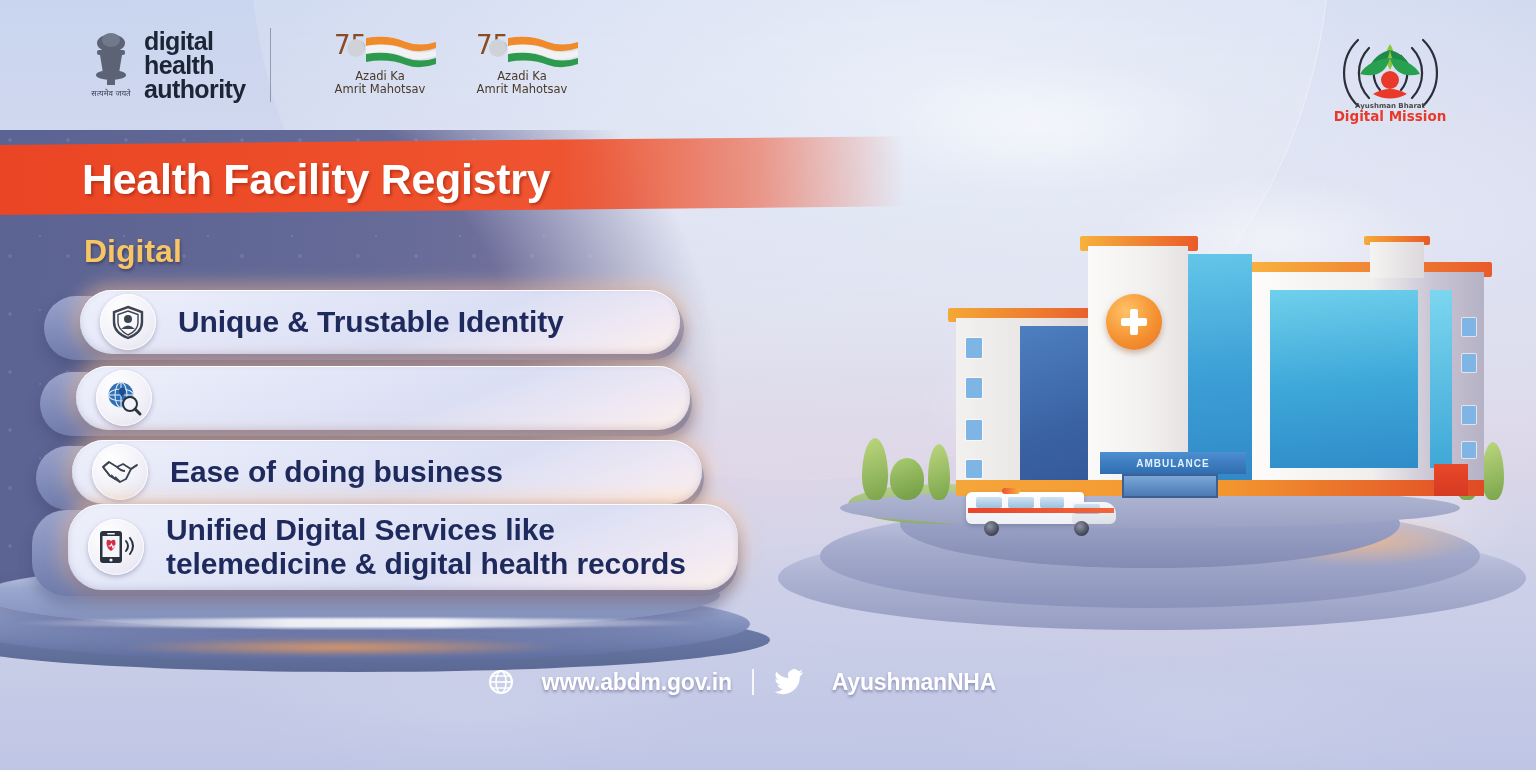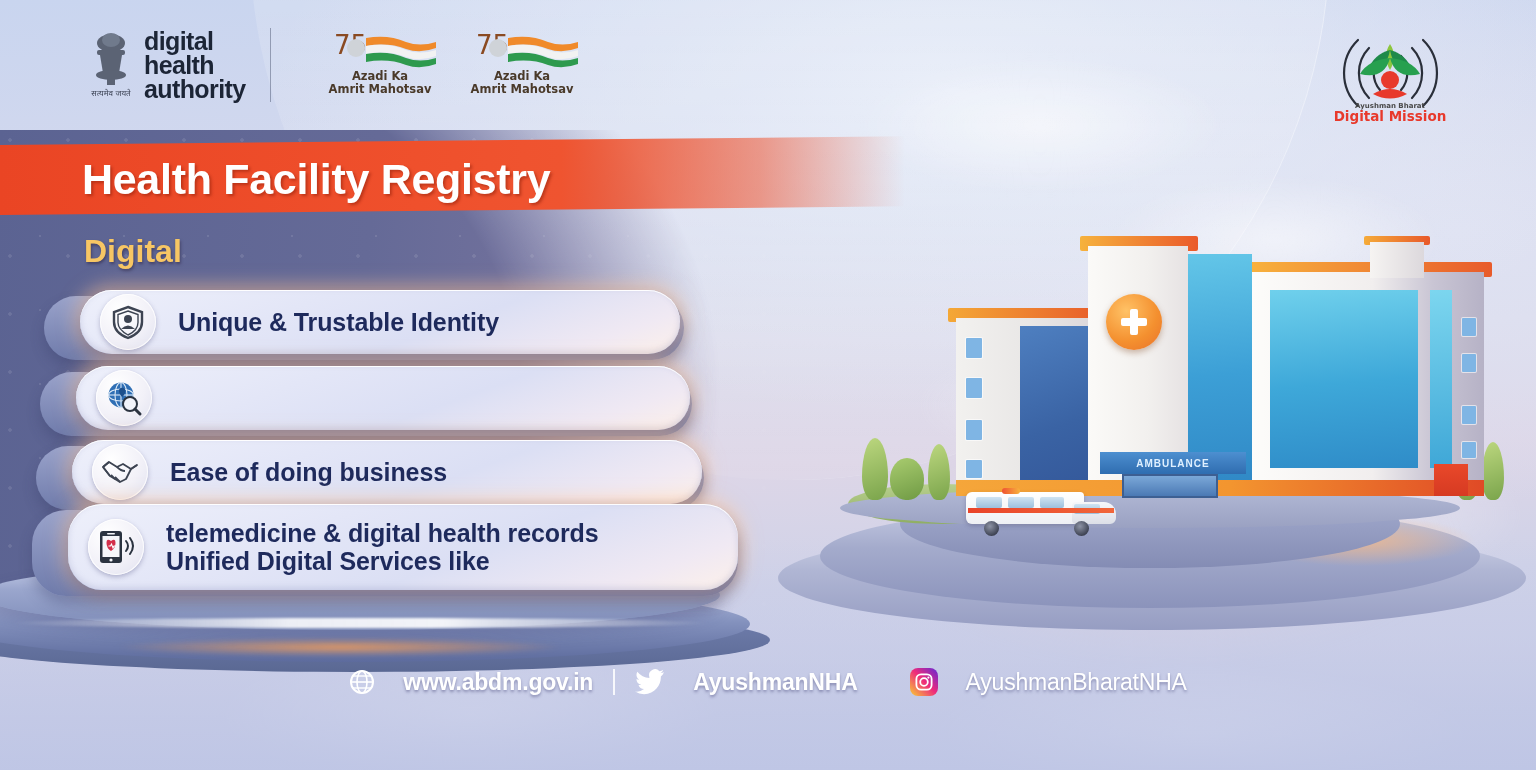--- a/index.html
+++ b/index.html
@@ -72,21 +72,21 @@
   .emblem{ width:46px; height:72px; position:relative; }
   .emblem svg{ display:block; }
   .nha-words{ font-weight:700; font-size:25px; line-height:.96; color:#1c2536; letter-spacing:-.6px; }
   .nha-words span{ display:block; }
   .divider-v{ width:1px; height:74px; background:rgba(40,50,80,.38); margin:0 14px; }
 
   .amrit{ position:absolute; top:28px; width:128px; text-align:center; }
   .amrit.a1{ left:316px; } .amrit.a2{ left:458px; }
   .amrit .mark{ height:42px; position:relative; }
   .amrit .cap{ font-size:11.5px; color:#4a3a2a; line-height:1.12; font-family:"DejaVu Sans", sans-serif; }
-  .amrit .cap b{ font-weight:700; display:block; }
+  .amrit .cap b{ font-weight:400; display:block; }
 
   .abdm-logo{ position:absolute; right:58px; top:18px; width:175px; height:110px; }
 
   
   .banner{
     position:absolute; left:0; top:145px; width:905px; height:70px;
     background:linear-gradient(90deg,#ea4524 0%, #ef502c 46%, #ef5430 62%, rgba(239,84,48,.55) 84%, rgba(239,84,48,0) 100%);
     transform:skewY(-.55deg); transform-origin:left center;
   }
   .banner-title{
@@ -145,21 +145,21 @@
     position:absolute; border-radius:34px; pointer-events:none;
     box-shadow:0 0 18px 5px rgba(255,196,150,.55);
   }
   .icon-circle{
     flex:0 0 auto; width:56px; height:56px; margin-left:20px; border-radius:50%;
     background:radial-gradient(circle at 34% 28%, #ffffff 0%, #f2f1f8 55%, #dfe0ef 100%);
     box-shadow:0 2px 5px rgba(70,70,120,.35), 0 0 0 1px rgba(255,255,255,.8) inset;
     display:flex; align-items:center; justify-content:center;
   }
   .pill-label{
-    margin-left:22px; font-size:25px; font-weight:700; color:#1e2a5c;
+    margin-left:22px; font-size:30px; font-weight:700; color:#1e2a5c;
     line-height:1.12; letter-spacing:-.1px;
   }
   .pill-label .l2{ display:block; }
 
   
   .scene{ position:absolute; left:770px; top:230px; width:766px; height:400px; }
 
   .platform{ position:absolute; left:0; top:240px; width:766px; height:150px; }
   .plat{ position:absolute; border-radius:50%; }
   .plat1{ left:130px; top:10px;  width:500px; height:88px;
@@ -456,22 +456,22 @@
           <circle cx="15" cy="31" r="1.6" fill="#f5f6fa"></circle>
           <path d="M15 12 q-4.5 -3.5 -4.5 2 q0 5 4.5 8 q4.5 -3 4.5 -8 q0 -5.5 -4.5 -2z" fill="#d32f4a"></path>
           <path d="M12.5 17 h2 l1 -2 l1.5 4 l1 -2 h1.5" stroke="#fff" stroke-width="1.1" fill="none"></path>
           <g stroke="#2b3340" stroke-width="2" fill="none" stroke-linecap="round">
             <path d="M30 12 q4 5 0 10"></path>
             <path d="M34 9 q6 8 0 16"></path>
           </g>
         </svg>
       </div>
       <div class="pill-label">
+        <span class="l2">Unified Digital Services like</span>
         <span class="l2">telemedicine &amp; digital health records</span>
-        <span class="l2">Unified Digital Services like</span>
       </div>
     </div>
   </div>
 
   <div class="scene">
     <div class="platform">
       <div class="plat plat3"></div>
       <div class="plat plat2"></div>
       <div class="plat-glow"></div>
       <div class="plat plat1"></div>
@@ -550,25 +550,15 @@
         <path d="M29 3.2c-1.05.47-2.2.78-3.4.92a5.9 5.9 0 0 0 2.6-3.27 11.8 11.8 0 0 1-3.75 1.44A5.9 5.9 0 0 0 14.3 7.7c0 .46.05.9.15 1.33A16.76 16.76 0 0 1 2.3 2.85a5.9 5.9 0 0 0 1.83 7.88 5.85 5.85 0 0 1-2.67-.74v.07a5.9 5.9 0 0 0 4.73 5.79 5.9 5.9 0 0 1-2.66.1 5.9 5.9 0 0 0 5.5 4.1A11.84 11.84 0 0 1 0 22.5a16.7 16.7 0 0 0 9.05 2.65c10.86 0 16.8-9 16.8-16.8l-.02-.77A11.95 11.95 0 0 0 29 3.2z" fill="#fff"></path>
       </svg>
       <span class="f-text">AyushmanNHA</span>
     </div>
 
     <div class="f-gap"></div>
 
 
     <div class="f-gap"></div>
 
-    <div class="f-item">
-      <span class="ig-badge">
-        <svg width="18" height="18" viewBox="0 0 18 18">
-          <rect x="1.4" y="1.4" width="15.2" height="15.2" rx="4.6" fill="none" stroke="#fff" stroke-width="1.8"></rect>
-          <circle cx="9" cy="9" r="3.8" fill="none" stroke="#fff" stroke-width="1.8"></circle>
-          <circle cx="13.4" cy="4.6" r="1.1" fill="#fff"></circle>
-        </svg>
-      </span>
-      <span class="f-text light">AyushmanBharatNHA</span>
-    </div>
   </div>
 
 </div>
 
 </body></html>

